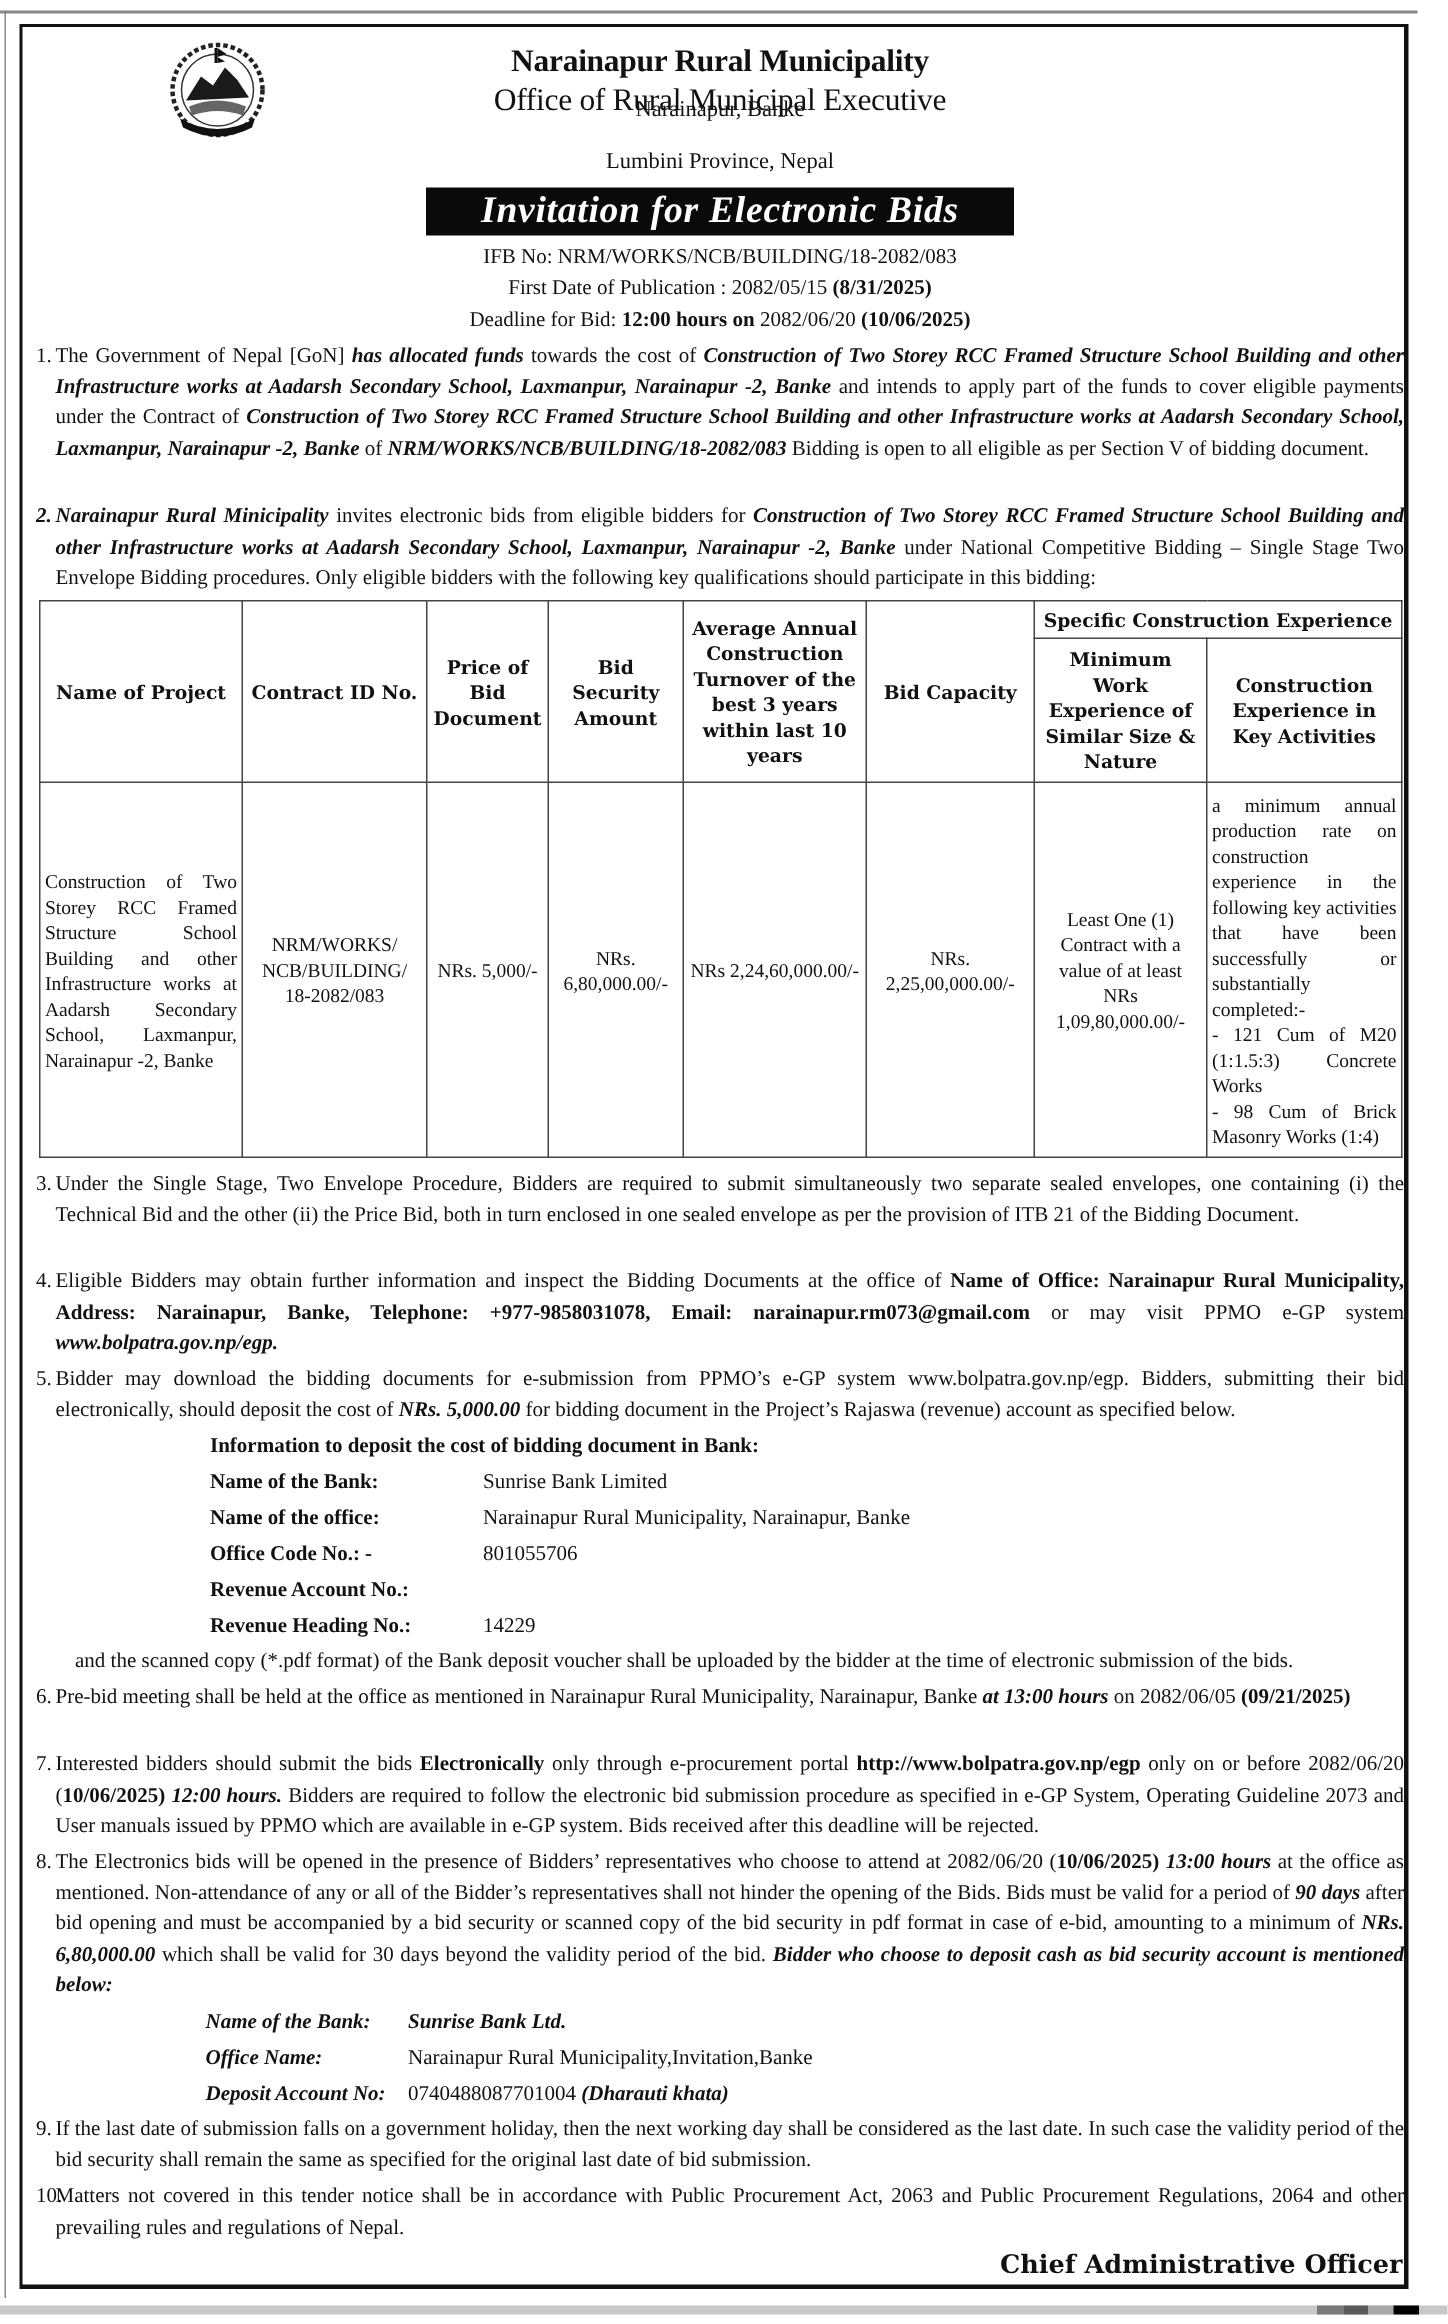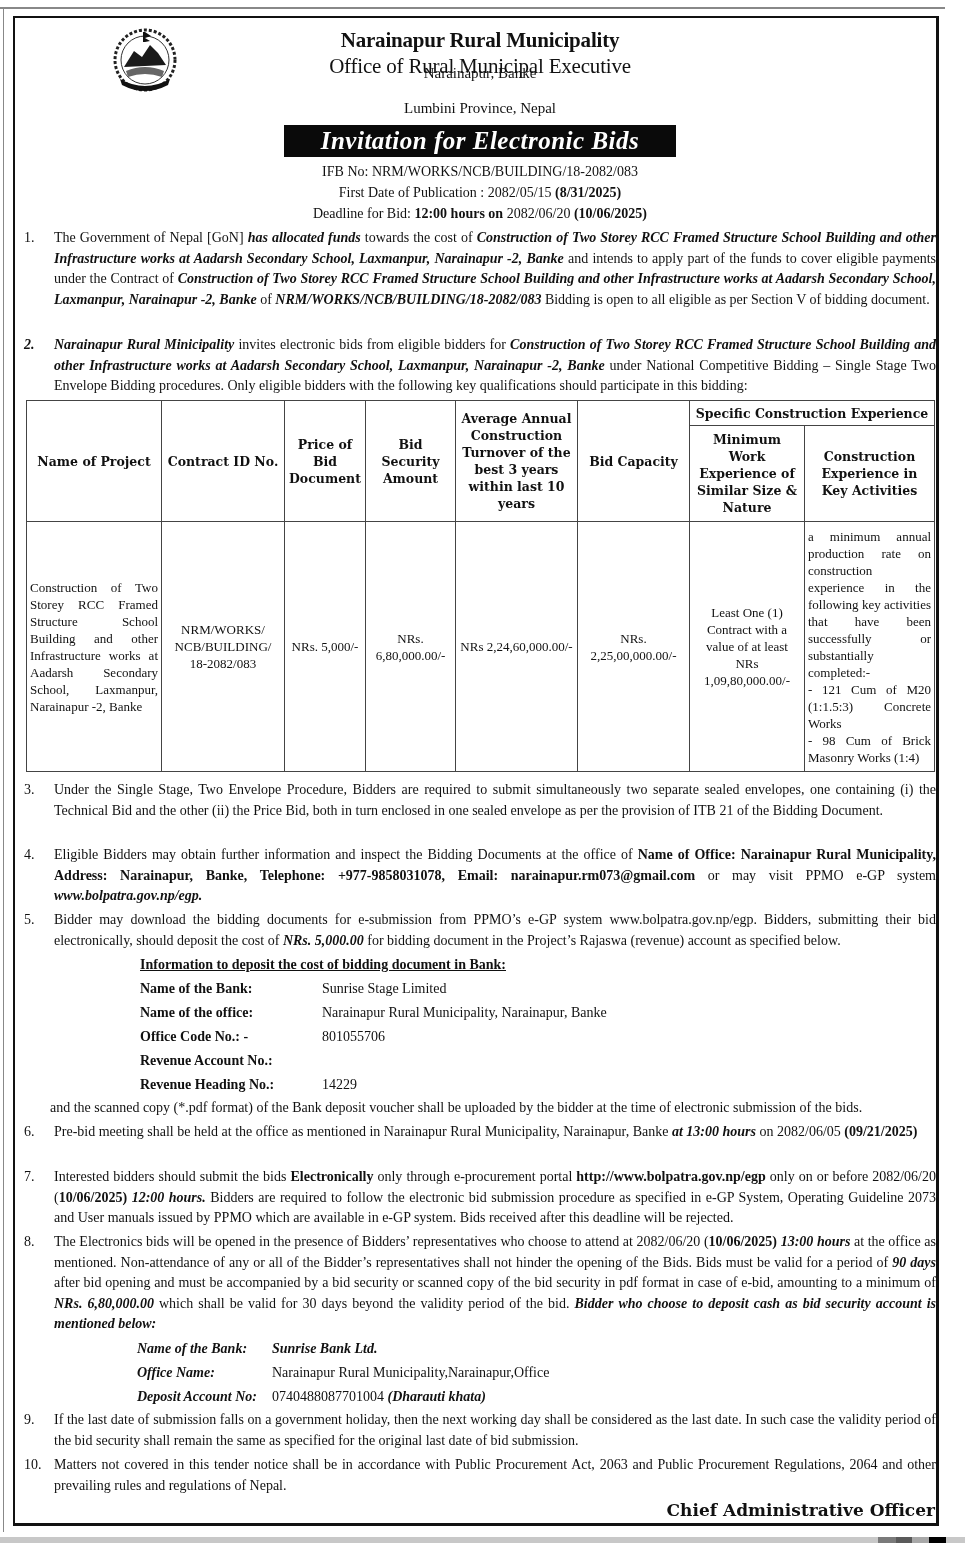--- a/index.html
+++ b/index.html
@@ -15,21 +15,21 @@
   .h1 { top: 27px; font-weight: bold; font-size: 21px; line-height: 26px; letter-spacing: -0.2px; }
   .h2 { top: 53px; font-weight: normal; font-size: 21px; line-height: 26px; letter-spacing: -0.2px; }
   .h3 { top: 64px; font-size: 15px; line-height: 19px; }
   .h4 { top: 99px; font-size: 15px; line-height: 19px; }
   .banner { position: absolute; left: 284px; top: 125px; width: 392px; height: 32px; background: #0a0a0a; color: #fff; text-align: center; font-weight: bold; font-style: italic; font-size: 25px; line-height: 32px; letter-spacing: 0.5px; }
   .meta { position: absolute; left: 200px; width: 560px; text-align: center; font-size: 14px; line-height: 18px; }
   .m1 { top: 163px; } .m2 { top: 184px; } .m3 { top: 205px; }
 
   .para { position: absolute; left: 24px; width: 912px; font-size: 14px; line-height: 20.6px; text-align: justify; }
   .para .num { position: absolute; left: 0; top: 0; width: 24px; }
-  .para .txt { margin-left: 30px; }
+  .para .txt { margin-left: 13px; }
   .bi { font-weight: bold; font-style: italic; }
   .b { font-weight: bold; }
   .i { font-style: italic; }
 
   table.bid { position: absolute; left: 26px; top: 400px; width: 908px; border-collapse: collapse; table-layout: fixed; font-size: 13px; }
   table.bid th, table.bid td { border: 1px solid #444; padding: 2px 3px; vertical-align: middle; }
   table.bid th { font-family: "DejaVu Serif", serif; font-weight: bold; font-size: 12.5px; line-height: 17px; text-align: center; }
   table.bid td { font-size: 13px; line-height: 17px; text-align: center; }
   table.bid td.just { text-align: justify; text-align-last: left; }
   .hrow1 th { height: 20px; margin-top: 16px; }
@@ -136,23 +136,23 @@
   <span class="num">4.</span>
   <div class="txt"><span>Eligible Bidders may obtain further information and inspect the Bidding Documents at the office of </span><span class="b">Name of Office: Narainapur Rural Municipality, Address: Narainapur, Banke, Telephone: +977-9858031078, Email: narainapur.rm073@gmail.com</span><span> or may visit PPMO e-GP system </span><span class="bi">www.bolpatra.gov.np/egp.</span></div>
 </div>
 
 <div class="para" style="top:910px;">
   <span class="num">5.</span>
   <div class="txt"><span>Bidder may download the bidding documents for e-submission from PPMO’s e-GP system www.bolpatra.gov.np/egp. Bidders, submitting their bid electronically, should deposit the cost of </span><span class="bi">NRs. 5,000.00</span><span> for bidding document in the Project’s Rajaswa (revenue) account as specified below.</span></div>
 </div>
 
 <div class="bank" style="left:140px;top:953px;width:790px;height:145px;">
-  <div class="lab" style="top:0;text-decoration:underline;">Information to deposit the cost of bidding document in Bank:</div>
+  <div class="lab" style="top:0;">Information to deposit the cost of bidding document in Bank:</div>
   <div class="lab" style="top:24px;">Name of the Bank:</div>
-  <div class="val" style="top:24px;left:182px;">Sunrise Stage  Limited</div>
+  <div class="val" style="top:24px;left:182px;">Sunrise Bank  Limited</div>
   <div class="lab" style="top:48px;">Name of the office:</div>
   <div class="val" style="top:48px;left:182px;">Narainapur Rural Municipality, Narainapur, Banke</div>
   <div class="lab" style="top:72px;">Office Code No.:  -</div>
   <div class="val" style="top:72px;left:182px;">801055706</div>
   <div class="lab" style="top:96px;">Revenue Account No.:</div>
   <div class="lab" style="top:120px;">Revenue Heading No.:</div>
   <div class="val" style="top:120px;left:182px;">14229</div>
 </div>
 
 <div class="para" style="top:1098px;left:50px;width:890px;text-align:left;">and the scanned copy (*.pdf format) of the Bank deposit voucher shall be uploaded by the bidder at the time of electronic submission of the bids.</div>
@@ -169,21 +169,21 @@
 
 <div class="para" style="top:1232px;">
   <span class="num">8.</span>
   <div class="txt"><span>The Electronics bids will be opened in the presence of Bidders’ representatives who choose to attend at 2082/06/20 (</span><span class="b">10/06/2025)</span><span class="bi"> 13:00 hours</span><span> at the office as mentioned. Non-attendance of any or all of the Bidder’s representatives shall not hinder the opening of the Bids. Bids must be valid for a period of  </span><span class="bi">90 days</span><span> after bid opening and must be accompanied by a bid security or scanned copy of the bid security in pdf format in case of e-bid, amounting to a minimum of </span><span class="bi">NRs. 6,80,000.00</span><span> which shall be valid for 30 days beyond the validity period of the bid.  </span><span class="bi">Bidder who choose to deposit cash as bid security account is mentioned below:</span></div>
 </div>
 
 <div class="bank" style="left:137px;top:1337px;width:790px;height:72px;">
   <div class="lab i" style="top:0;">Name of the Bank:</div>
   <div class="val bi" style="top:0;left:135px;">Sunrise Bank Ltd.</div>
   <div class="lab i" style="top:24px;">Office Name:</div>
-  <div class="val" style="top:24px;left:135px;">Narainapur Rural Municipality,Narainapur,Office</div>
+  <div class="val" style="top:24px;left:135px;">Narainapur Rural Municipality,Invitation,Banke</div>
   <div class="lab i" style="top:48px;">Deposit Account No:</div>
   <div class="val" style="top:48px;left:135px;"><span>0740488087701004</span><span class="bi"> (Dharauti khata)</span></div>
 </div>
 
 <div class="para" style="top:1410px;">
   <span class="num">9.</span>
   <div class="txt">If the last date of  submission falls on a government holiday, then the next working day shall be considered as the last date. In such case the validity period of the bid security shall remain the same as specified for the original last date of bid submission.</div>
 </div>
 
 <div class="para" style="top:1455px;">

